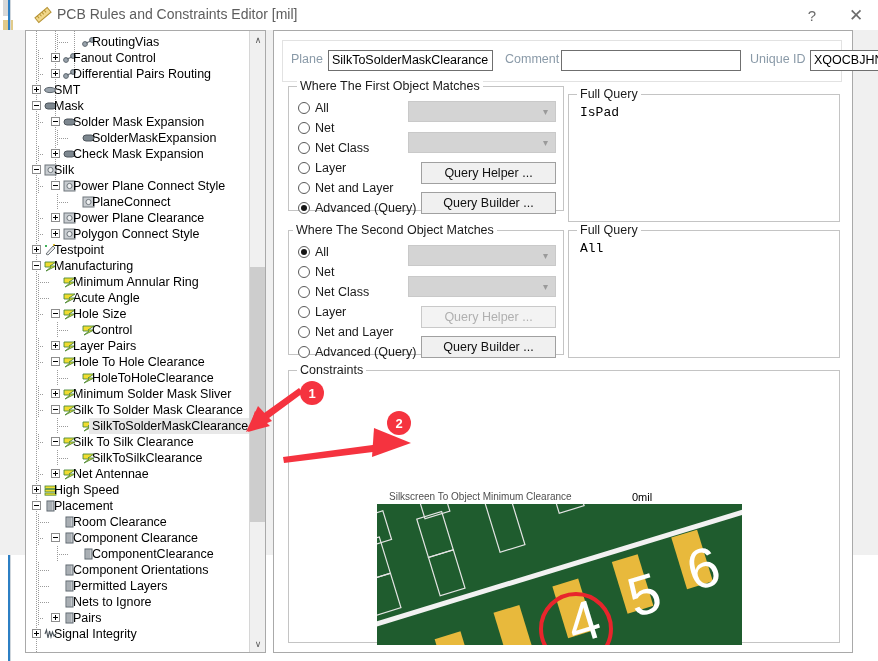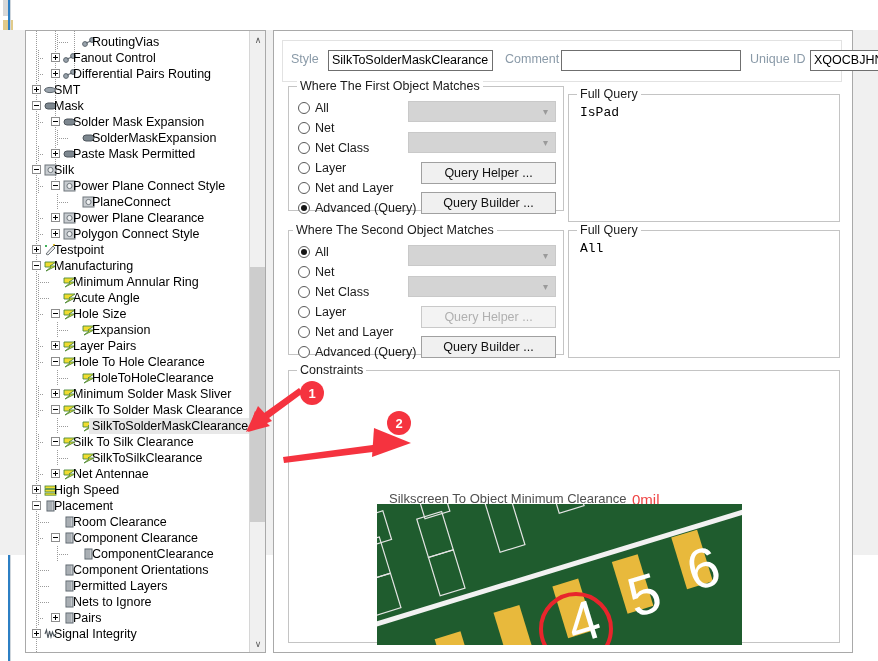--- a/index.html
+++ b/index.html
@@ -77,38 +77,49 @@
   .combo{position:absolute;height:21px;background:#d4d4d4;border:1px solid #c9c9c9;box-sizing:border-box;}
   .combo .chev{position:absolute;right:7px;top:4px;font-size:10px;color:#9a9a9a;}
 
   .btn{position:absolute;height:22px;background:#f0f0f0;border:1px solid #a0a0a0;box-sizing:border-box;
        font-family:"Liberation Sans",sans-serif;font-size:12.5px;color:#101010;
        display:flex;align-items:center;justify-content:center;cursor:default;}
   .btn.disabled{color:#b0b0b0;border-color:#c9c9c9;background:#f3f3f3;}
 
   .query-text{position:absolute;font-family:"Liberation Mono",monospace;font-size:13px;color:#000;}
 
-  .const-label{position:absolute;font-size:13px;color:#4f4f4f;white-space:nowrap;}
-  .const-val{position:absolute;font-size:15px;color:#ef4444;white-space:nowrap;}
+  .const-label{position:absolute;font-size:10px;color:#4f4f4f;white-space:nowrap;}
+  .const-val{position:absolute;font-size:11px;color:#000000;white-space:nowrap;}
 
   
   .pcb{position:absolute;left:377px;top:504px;width:365px;height:141px;overflow:hidden;background:#1f5c2e;}
   .pcb svg{display:block;}
 
   
   .anno{position:absolute;left:0;top:0;width:878px;height:661px;pointer-events:none;}
   .badge{position:absolute;width:24px;height:24px;border-radius:50%;background:#f5333f;
          color:#fff;font-size:13px;font-weight:bold;display:flex;align-items:center;justify-content:center;
          font-family:"Liberation Sans",sans-serif;}
 </style>
 </head>
 <body>
 
 <div class="app">
 
+  <div class="titlebar">
+    <svg class="title-icon" viewBox="0 0 18 18">
+      <g transform="rotate(-40 9 9)">
+        <rect x="1" y="6" width="16" height="6" fill="#f2d88b" stroke="#b79436" stroke-width="1"></rect>
+        <path d="M4 6 v3 M7 6 v3 M10 6 v3 M13 6 v3" stroke="#b79436" stroke-width="1"></path>
+      </g>
+    </svg>
+    <div class="title-text">PCB Rules and Constraints Editor [mil]</div>
+    <div class="winbtn help">?</div>
+    <div class="winbtn close">✕</div>
+  </div>
 
   <div class="corner-chip2"></div>
   <div class="corner-chip"></div>
   <div class="leftstrip"></div>
   <div class="leftstrip2"></div>
 
   <div class="body-area">
 
     <div class="tree-panel">
       <div class="tree-clip" id="tree-clip">
@@ -176,21 +187,21 @@
               </svg></span>
             <span class="lbl">SolderMaskExpansion</span>
           </div>
           <div class="guide" style="left: 31px; top: 99px; height: 16px;"></div>
           <div class="guideh" style="left: 31px; top: 107px; width: 12px;"></div>
           <div class="tree-item" style="left: 25px; top: 115px;">
             <span class="expander plus"></span>
             <span class="ico"><svg viewBox="0 0 13 12">
                 <rect x="1" y="3" width="11" height="6" rx="3" fill="#7d878f" stroke="#4d555c"></rect>
               </svg></span>
-            <span class="lbl">Paste Mask Permitted</span>
+            <span class="lbl">Check Mask Expansion</span>
           </div>
           <div class="guide" style="left: 12px; top: 115px; height: 16px;"></div>
           <div class="guideh" style="left: 12px; top: 123px; width: 5px;"></div>
           <div class="tree-item" style="left: 6px; top: 131px;">
             <span class="expander"></span>
             <span class="ico"><svg viewBox="0 0 13 12">
                 <rect x="1" y="1" width="11" height="10" fill="#c9cdd1" stroke="#6f767c"></rect>
                 <circle cx="6.5" cy="6" r="2.6" fill="#eef0f1" stroke="#6f767c"></circle>
               </svg></span>
             <span class="lbl">Silk</span>
@@ -272,21 +283,21 @@
                 <path d="M1 2 L12 2 L6 6 L12 6 L2 11 L7 7 L1 7 Z" fill="#f0dc30" stroke="#4d8a3a" stroke-width="0.9"></path>
               </svg></span>
             <span class="lbl">Hole Size</span>
           </div>
           <div class="guide" style="left: 12px; top: 275px; height: 16px;"></div>
           <div class="guideh" style="left: 12px; top: 283px; width: 5px;"></div>
           <div class="tree-item" style="left: 44px; top: 291px;">
             <span class="ico"><svg viewBox="0 0 13 12">
                 <path d="M1 2 L12 2 L6 6 L12 6 L2 11 L7 7 L1 7 Z" fill="#f0dc30" stroke="#4d8a3a" stroke-width="0.9"></path>
               </svg></span>
-            <span class="lbl">Expansion</span>
+            <span class="lbl">Control</span>
           </div>
           <div class="guide" style="left: 31px; top: 291px; height: 16px;"></div>
           <div class="guideh" style="left: 31px; top: 299px; width: 12px;"></div>
           <div class="tree-item" style="left: 25px; top: 307px;">
             <span class="expander plus"></span>
             <span class="ico"><svg viewBox="0 0 13 12">
                 <path d="M1 2 L12 2 L6 6 L12 6 L2 11 L7 7 L1 7 Z" fill="#f0dc30" stroke="#4d8a3a" stroke-width="0.9"></path>
               </svg></span>
             <span class="lbl">Layer Pairs</span>
           </div>
@@ -454,21 +465,21 @@
       <div class="tscroll">
         <div class="arrow up">∧</div>
         <div class="thumb" style="top:236px;height:255px;"></div>
         <div class="arrow dn">∨</div>
       </div>
     </div>
 
     <div class="right-panel">
 
       <div class="hdr-row">
-        <div class="lbl-grey" style="left:8px;top:11px;">Style</div>
+        <div class="lbl-grey" style="left:8px;top:11px;">Plane</div>
         <div class="tfield" style="left:45px;top:9px;width:165px;">SilkToSolderMaskClearance</div>
         <div class="lbl-grey" style="left:222px;top:11px;">Comment</div>
         <div class="tfield" style="left:278px;top:9px;width:180px;" placeholder=""></div>
         <div class="lbl-grey" style="left:467px;top:11px;">Unique ID</div>
         <div class="tfield" style="left:527px;top:9px;width:78px;">XQOCBJHN</div>
       </div>
 
       <div class="gbox" style="left:14px;top:55px;width:276px;height:125px;">
         <div class="gtitle" style="left:8px;top:-8px;">Where The First Object Matches</div>
 

